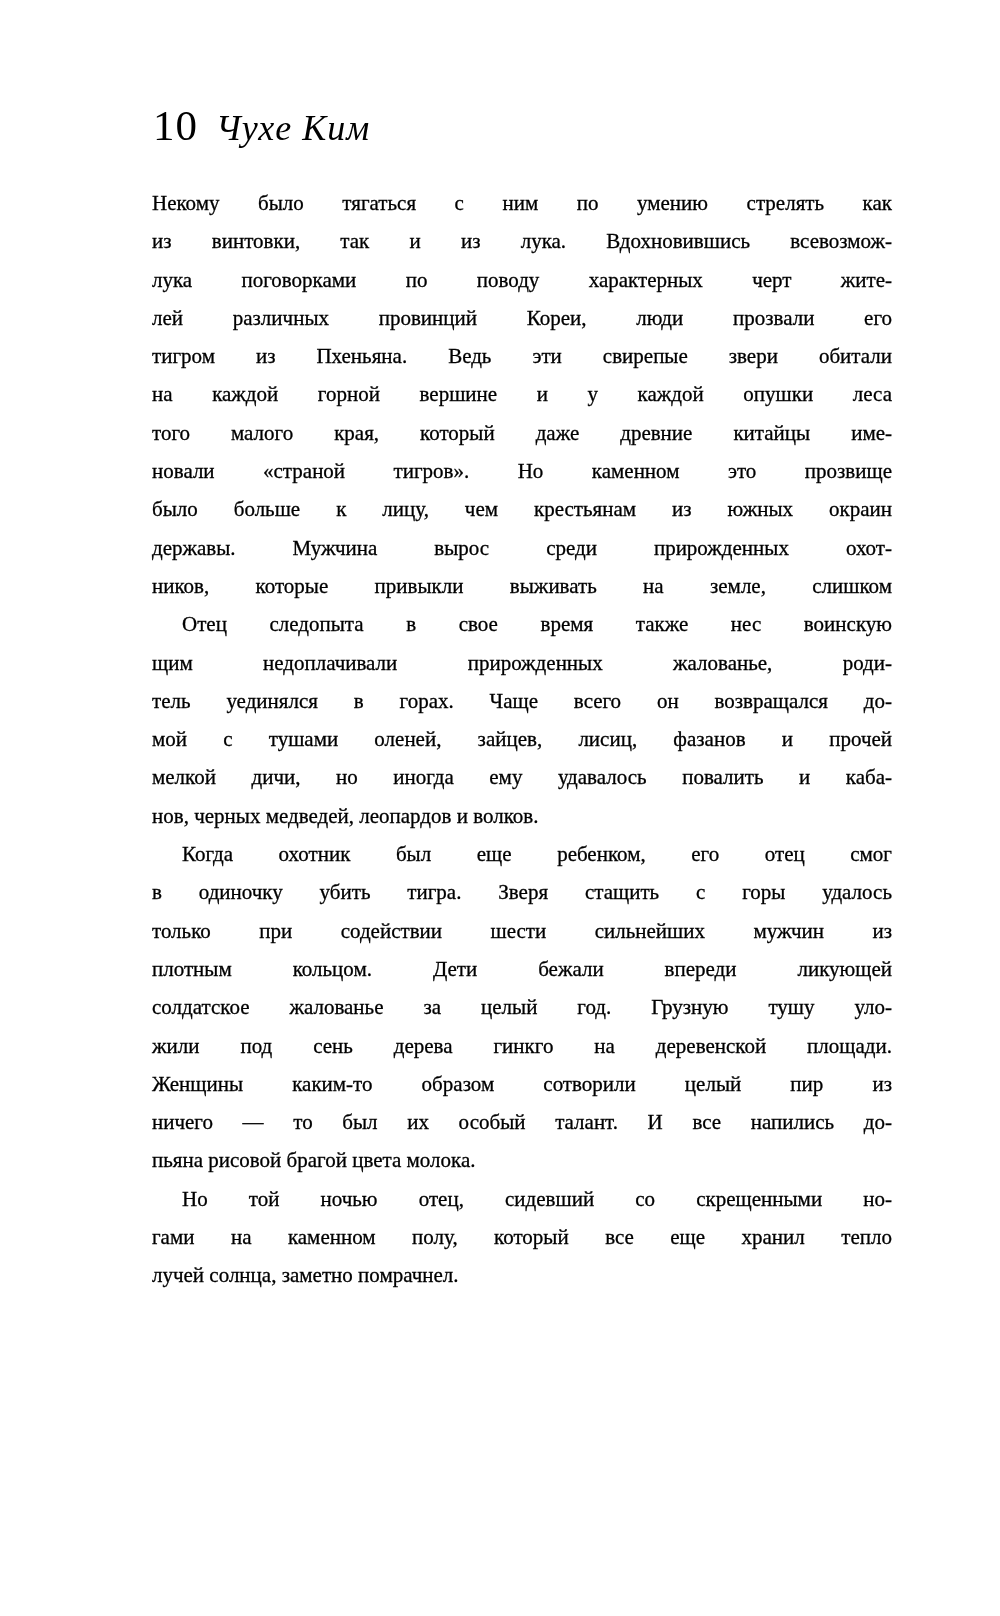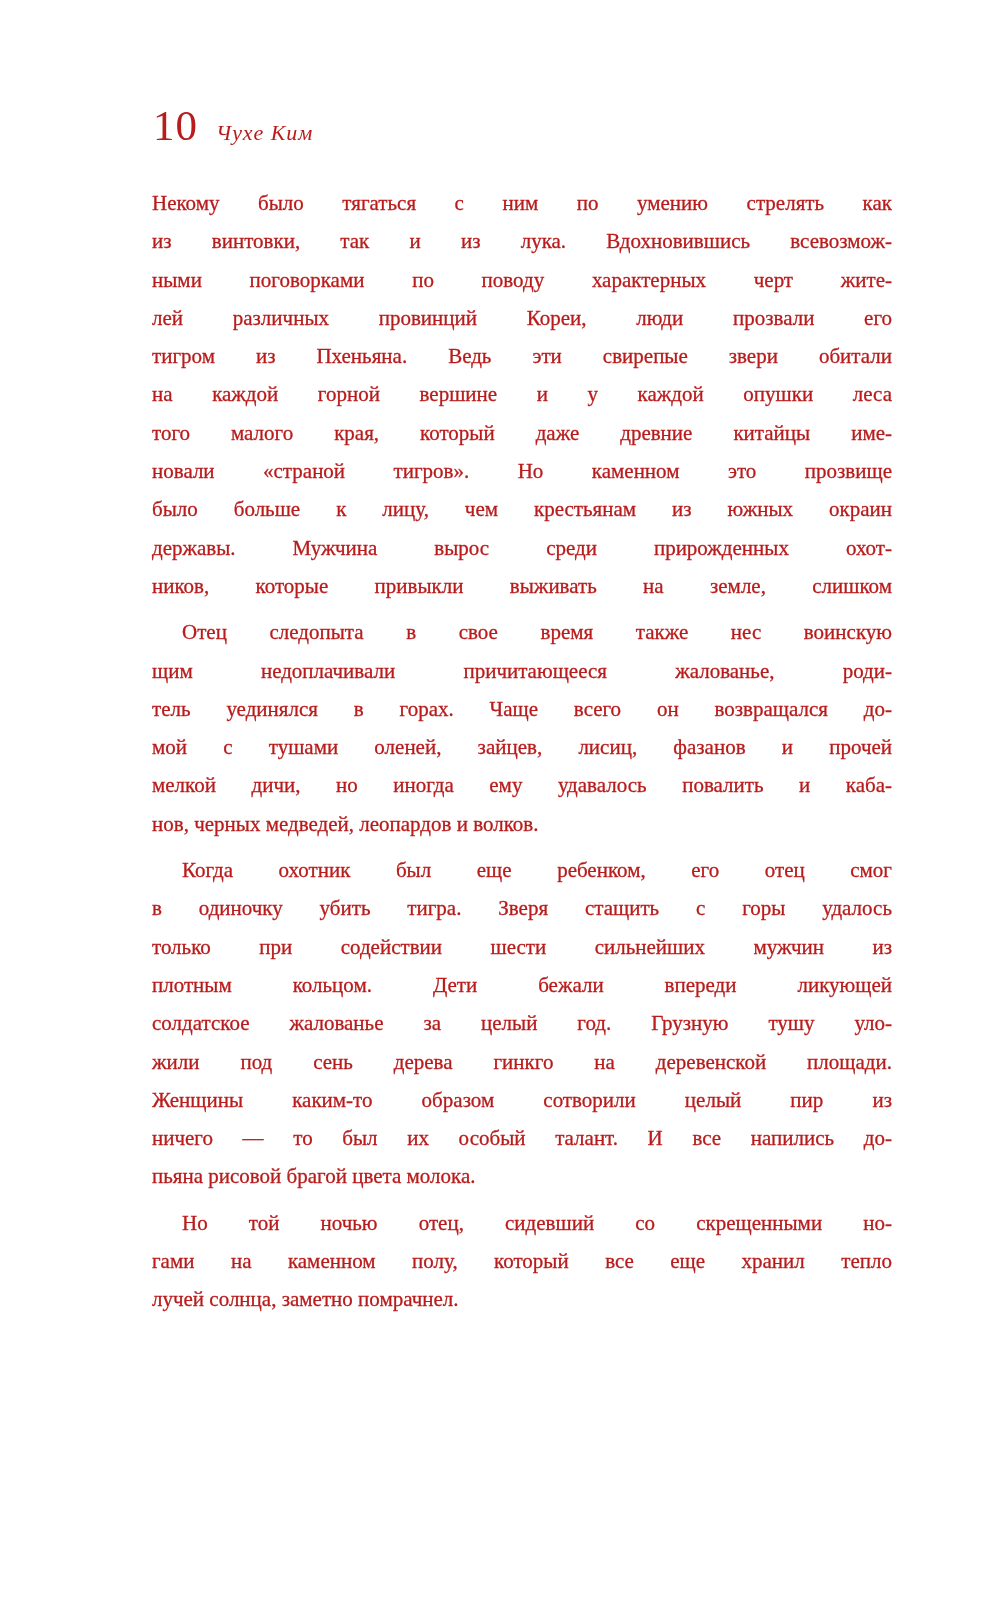--- a/index.html
+++ b/index.html
@@ -5,40 +5,40 @@
   html, body {
     margin: 0;
     padding: 0;
     background: #ffffff;
   }
   .page {
     position: relative;
     width: 1000px;
     height: 1616px;
     background: #ffffff;
-    color: #b91c1c;
+    color: #000000;
     font-family: "Liberation Serif", "DejaVu Serif", serif;
     overflow: hidden;
   }
   .page-header {
     position: absolute;
     left: 153px;
     top: 104px;
     display: flex;
     align-items: baseline;
     white-space: nowrap;
   }
   .page-number {
     font-size: 43px;
     line-height: 1;
     letter-spacing: 1px;
   }
   .running-title {
     font-style: italic;
-    font-size: 22px;
+    font-size: 36px;
     line-height: 1;
     margin-left: 18px;
     letter-spacing: 1px;
   }
   .text-block {
     position: absolute;
     left: 152px;
     top: 184px;
     width: 740px;
   }
@@ -54,48 +54,47 @@
     text-justify: inter-word;
     white-space: normal;
     hyphens: none;
     -webkit-text-stroke: 0.3px currentColor;
   }
   .line.last {
     text-align-last: left;
   }
   .line.indent {
     text-indent: 30px;
-    margin-top: 8px;
   }
 </style>
 </head>
 <body>
 
 <div class="page">
   <div class="page-header">
     <span class="page-number">10</span>
     <span class="running-title">Чухе Ким</span>
   </div>
   <div class="text-block">
       <div class="paragraph">
         <div class="line">Некому было тягаться с ним по умению стрелять как</div>
         <div class="line">из винтовки, так и из лука. Вдохновившись всевозмож-</div>
-        <div class="line">ными поговорками по поводу характерных черт жите-</div>
+        <div class="line">лука поговорками по поводу характерных черт жите-</div>
         <div class="line">лей различных провинций Кореи, люди прозвали его</div>
         <div class="line">тигром из Пхеньяна. Ведь эти свирепые звери обитали</div>
         <div class="line">на каждой горной вершине и у каждой опушки леса</div>
         <div class="line">того малого края, который даже древние китайцы име-</div>
         <div class="line">новали «страной тигров». Но каменном это прозвище</div>
         <div class="line">было больше к лицу, чем крестьянам из южных окраин</div>
         <div class="line">державы. Мужчина вырос среди прирожденных охот-</div>
         <div class="line">ников, которые привыкли выживать на земле, слишком</div>
       </div>
       <div class="paragraph">
         <div class="line indent">Отец следопыта в свое время также нес воинскую</div>
-        <div class="line">щим недоплачивали причитающееся жалованье, роди-</div>
+        <div class="line">щим недоплачивали прирожденных жалованье, роди-</div>
         <div class="line">тель уединялся в горах. Чаще всего он возвращался до-</div>
         <div class="line">мой с тушами оленей, зайцев, лисиц, фазанов и прочей</div>
         <div class="line">мелкой дичи, но иногда ему удавалось повалить и каба-</div>
         <div class="line last">нов, черных медведей, леопардов и волков.</div>
       </div>
       <div class="paragraph">
         <div class="line indent">Когда охотник был еще ребенком, его отец смог</div>
         <div class="line">в одиночку убить тигра. Зверя стащить с горы удалось</div>
         <div class="line">только при содействии шести сильнейших мужчин из</div>
         <div class="line">плотным кольцом. Дети бежали впереди ликующей</div>

